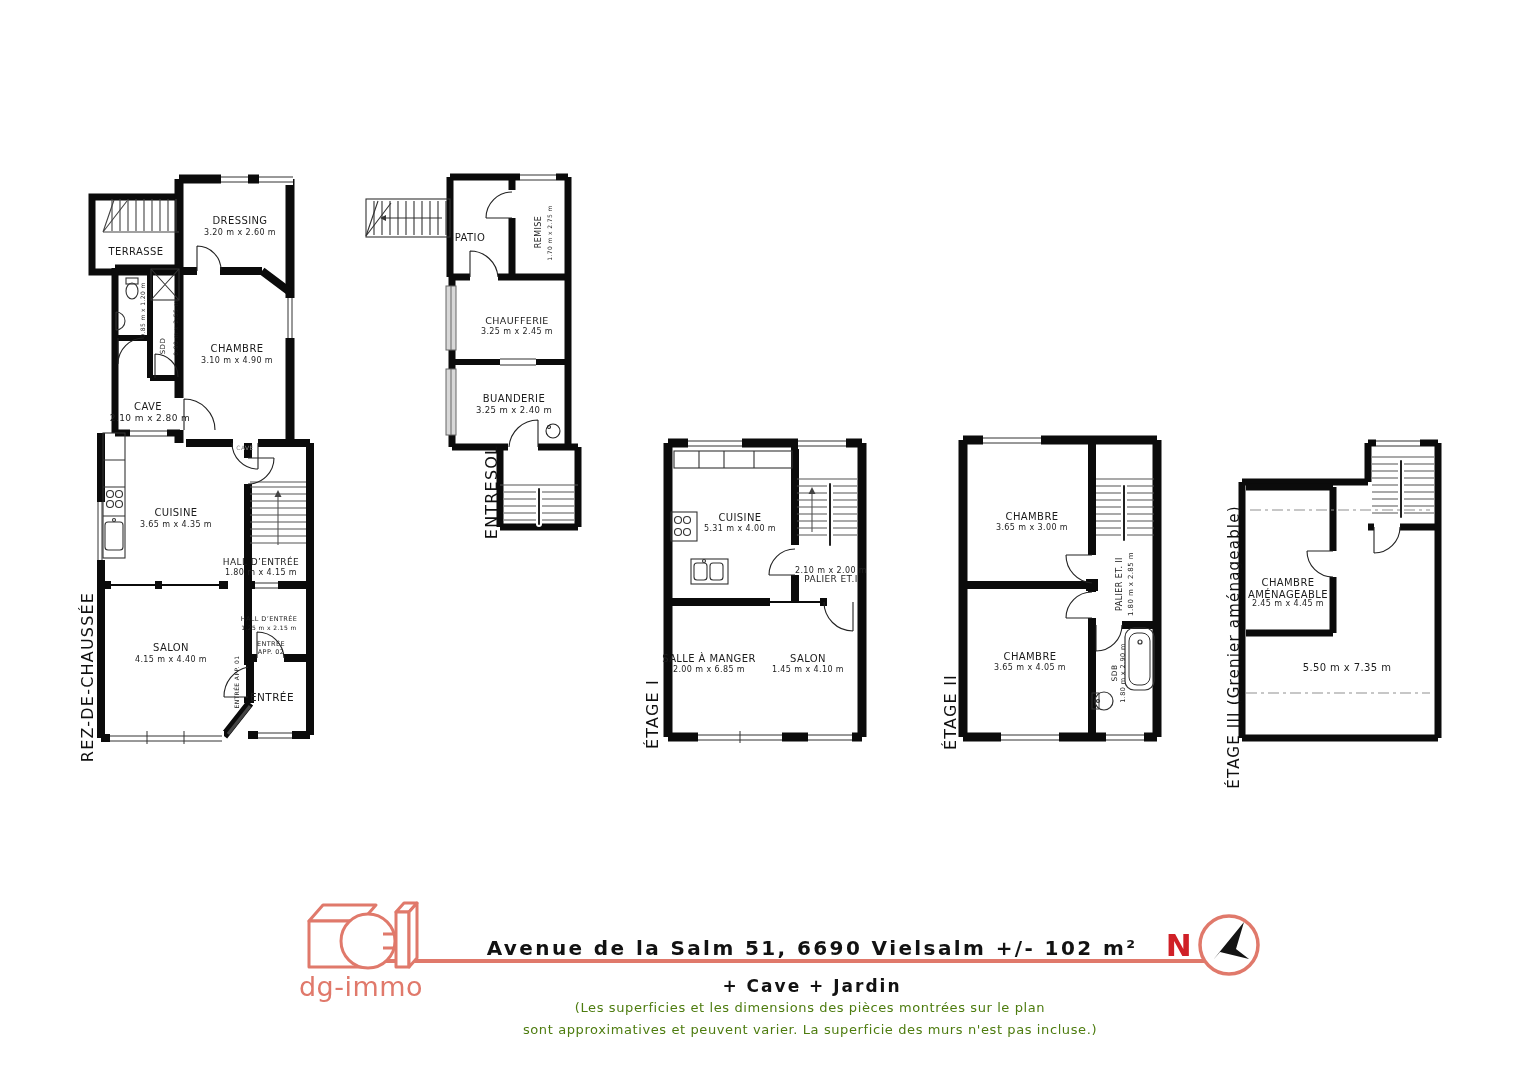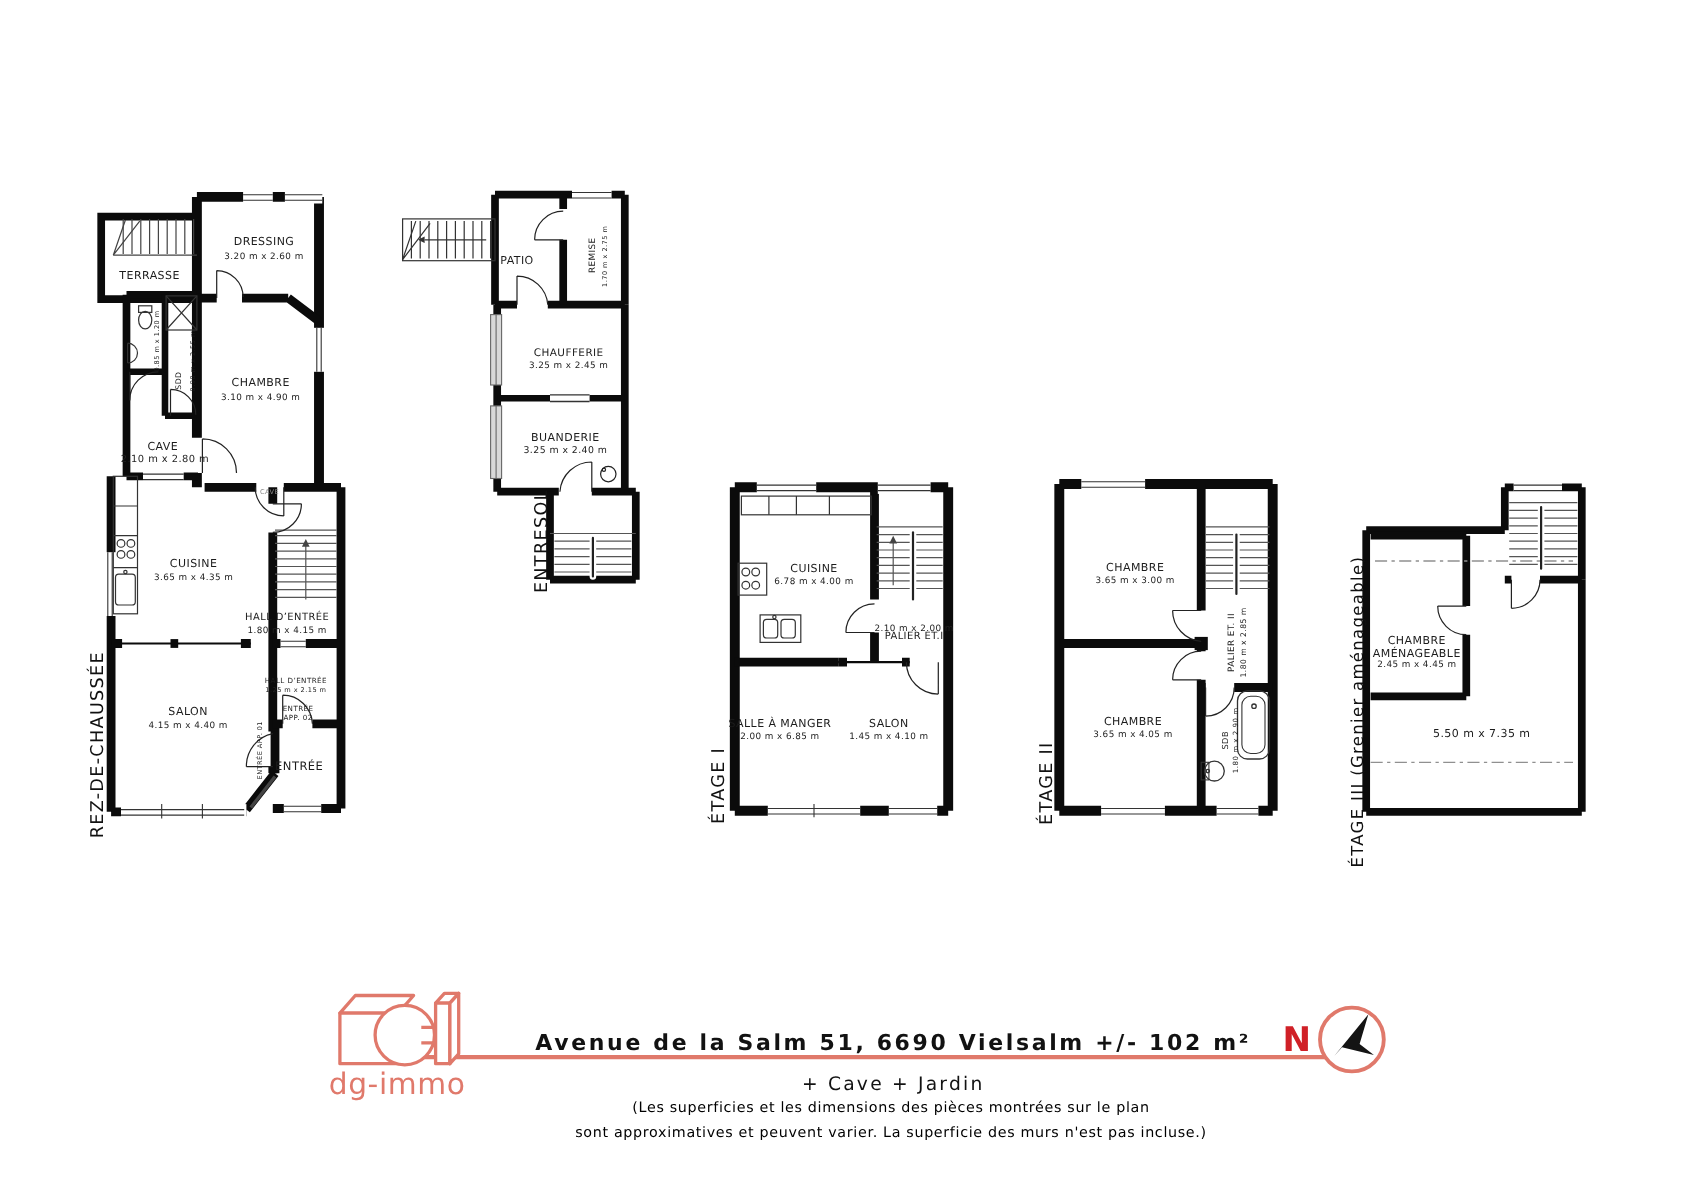--- a/index.html
+++ b/index.html
@@ -9,22 +9,22 @@
   .lbl{position:absolute;transform:translate(-50%,-50%);white-space:nowrap;text-align:center;
        color:#1c1c1c;letter-spacing:.4px;line-height:1.2;}
   .vert{transform:translate(-50%,-50%) rotate(-90deg);}
   .rn{font-size:10px;}
   .rd{font-size:8px;color:#222;text-align:right;}
   .fl{font-size:16px;letter-spacing:1.2px;color:#101010;}
   .wrap{white-space:normal;}
   .gray{color:#8a8a8a;}
   .brand{font-size:27px;font-weight:normal;color:#E0796B;letter-spacing:.5px;}
   .addr{font-size:20px;font-weight:bold;letter-spacing:2.4px;color:#121212;}
-  .cave{font-size:17px;font-weight:normal;letter-spacing:2px;color:#121212;}
-  .disc{font-size:13px;letter-spacing:.6px;color:#000000;}
+  .cave{font-size:17px;font-weight:bold;letter-spacing:2px;color:#121212;}
+  .disc{font-size:13px;letter-spacing:.6px;color:#4d7c0f;}
   .north-n{font-size:31px;font-weight:bold;color:#D02027;}
 </style>
 </head>
 <body>
 
 <div id="canvas">
 
 <svg id="plan-svg" width="1528" height="1080" viewBox="0 0 1528 1080">
 
   <g fill="none" stroke="#0b0b0b">
@@ -294,21 +294,21 @@
   <div class="lbl rn" style="left:470px;top:238px">PATIO</div>
   <div class="lbl vert" style="left:539px;top:232px;font-size:8px">REMISE</div>
   <div class="lbl vert" style="left:550px;top:233px;font-size:6px">1.70 m x 2.75 m</div>
   <div class="lbl rn" style="left:517px;top:321px;font-size:9.5px">CHAUFFERIE</div>
   <div class="lbl rd" style="left:517px;top:332px">3.25 m x 2.45 m</div>
   <div class="lbl rn" style="left:514px;top:399px">BUANDERIE</div>
   <div class="lbl rd" style="left:514px;top:410px;font-size:8.5px">3.25 m x 2.40 m</div>
   <div class="lbl vert fl" style="left:492px;top:492px">ENTRESOL</div>
 
   <div class="lbl rn" style="left:740px;top:518px">CUISINE</div>
-  <div class="lbl rd" style="left:740px;top:529px">6.78 m x 4.00 m</div>
+  <div class="lbl rd" style="left:740px;top:529px">5.31 m x 4.00 m</div>
   <div class="lbl rn" style="left:831px;top:579px;font-size:9px">PALIER ET.I</div>
   <div class="lbl rd" style="left:831px;top:571px">2.10 m x 2.00 m</div>
   <div class="lbl rn" style="left:709px;top:659px">SALLE À MANGER</div>
   <div class="lbl rd" style="left:709px;top:670px">2.00 m x 6.85 m</div>
   <div class="lbl rn" style="left:808px;top:659px">SALON</div>
   <div class="lbl rd" style="left:808px;top:670px">1.45 m x 4.10 m</div>
   <div class="lbl vert fl" style="left:653px;top:714px">ÉTAGE I</div>
 
   <div class="lbl rn" style="left:1032px;top:517px">CHAMBRE</div>
   <div class="lbl rd" style="left:1032px;top:528px">3.65 m x 3.00 m</div>

